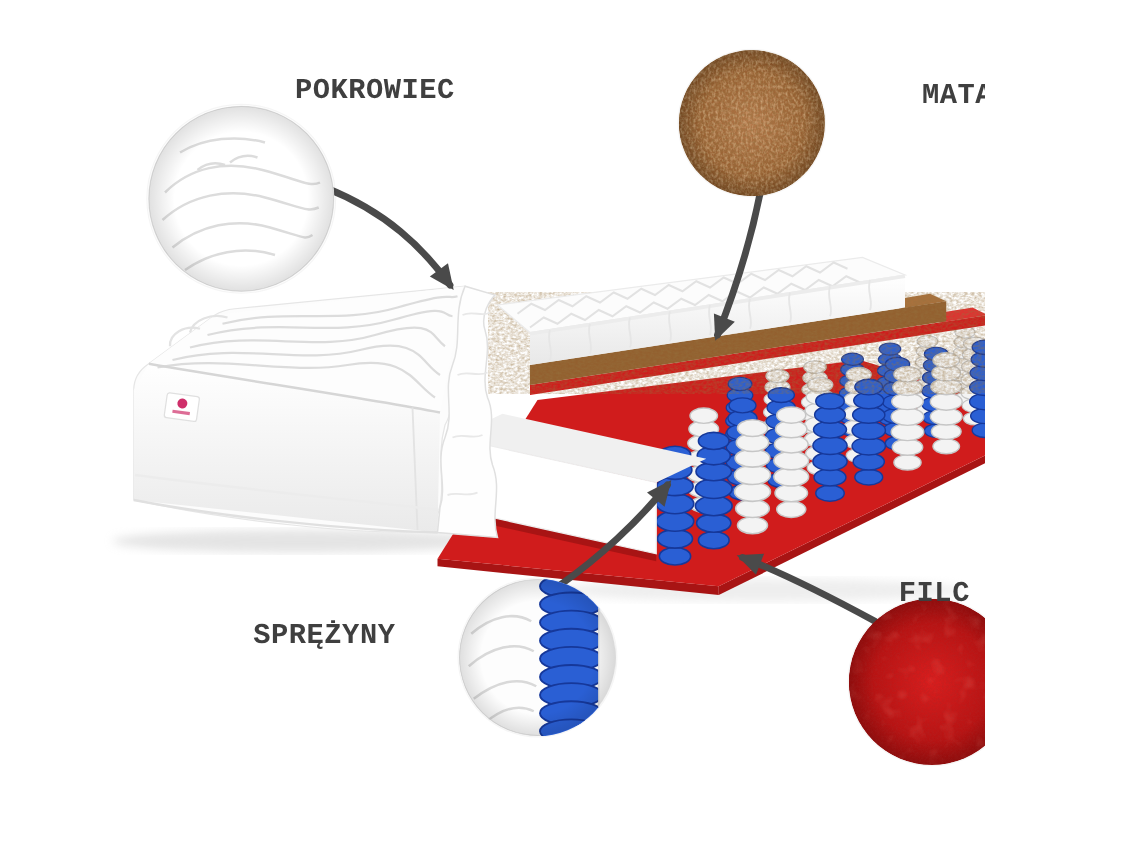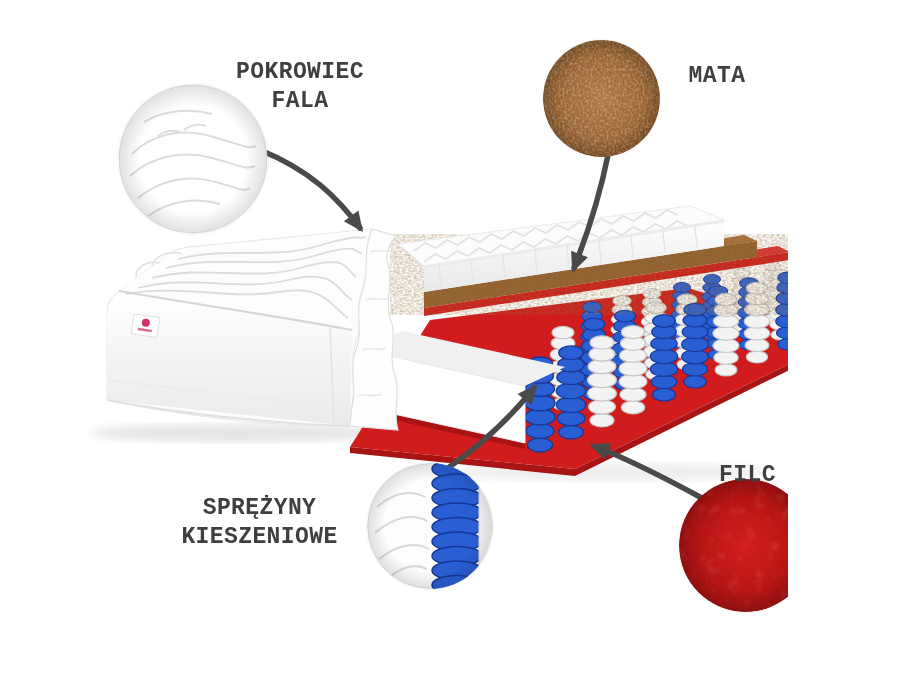--- a/index.html
+++ b/index.html
@@ -291,29 +291,27 @@
       </defs>
       <circle cx="66.5" cy="66.5" r="66.5" fill="url(#c4g)"></circle>
       <rect x="0" y="0" width="133" height="133" filter="url(#c4d)" opacity=".6"></rect>
       <rect x="0" y="0" width="133" height="133" filter="url(#c4l)" opacity=".5"></rect>
       <circle cx="66.5" cy="66.5" r="66.5" fill="url(#c4v)"></circle>
     </svg>
   </div>
 
   <div class="label" style="left:215px;top:58px;width:170px">
     <div>POKROWIEC</div>
-    <div>FALA</div>
-  </div>
-
-  <div class="label" style="left:632px;top:62px;width:170px">
+  </div>
+
+  <div class="label" style="left:681px;top:62px;width:170px">
     <div>MATA</div>
   </div>
 
   <div class="label" style="left:172px;top:494px;width:175px">
     <div>SPRĘŻYNY</div>
-    <div>KIESZENIOWE</div>
   </div>
 
   <div class="label" style="left:700px;top:461px;width:95px">
     <div>FILC</div>
   </div>
 
 </div>
 
 </body></html>

